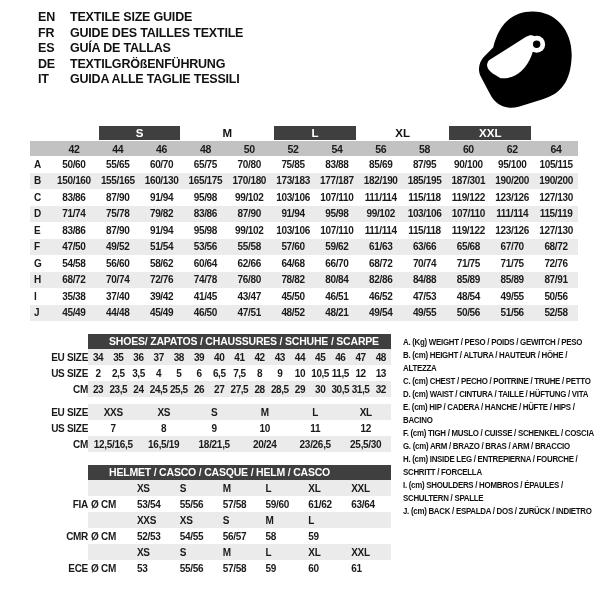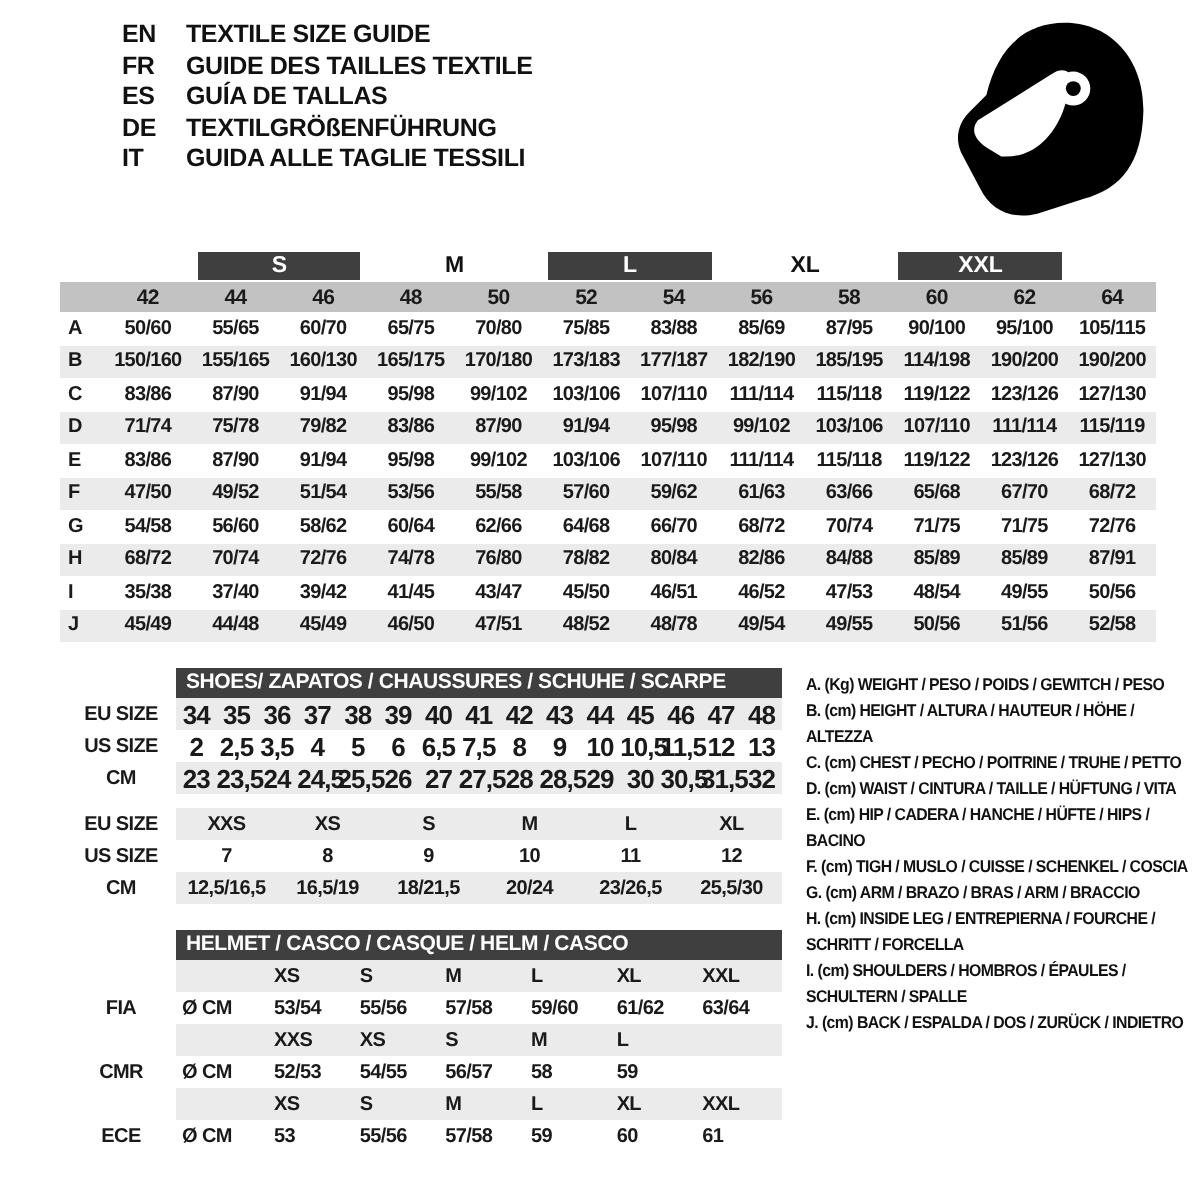--- a/index.html
+++ b/index.html
@@ -1,47 +1,47 @@
 <!DOCTYPE html>
 <html><head>
 <meta charset="utf-8">
 <style>
   html,body{margin:0;padding:0;}
   body{
     width:600px;height:600px;position:relative;background:#fff;
     font-family:"Liberation Sans", sans-serif;color:#111;overflow:hidden;
   }
   
-  .lang-block{position:absolute;left:38px;top:10px;margin-left:23px;}
+  .lang-block{position:absolute;left:38px;top:10px;}
   .lang-row{display:flex;font-size:12.5px;font-weight:700;letter-spacing:-0.2px;line-height:15.5px;}
   .lang-code{width:32px;flex:0 0 32px;}
   
   .helmet-art{position:absolute;left:472px;top:4px;width:106px;height:106px;}
   
   .size-table{border-collapse:collapse;position:absolute;left:30px;top:124px;width:548px;table-layout:fixed;}
   .size-table td{text-align:center;font-size:10px;font-weight:700;letter-spacing:-0.35px;height:16.5px;padding:0;white-space:nowrap;color:#1a1a1a;}
   .size-table td.rowlabel{text-align:left;padding-left:4px;}
   .size-table tr.striped td{background:#ebebeb;}
   .size-table tr.band-row td{height:17px;background:#fff;}
   .band{background:#3f3f3f;color:#fff;margin:0 3px;height:14px;line-height:14px;font-size:11.5px;letter-spacing:0;}
   .band.plain{background:transparent;color:#111;}
   .size-table tr.num-row td{background:#c2c2c2;height:15px;font-size:10.5px;}
   
   .bottom-left{position:absolute;left:33px;top:334px;width:358px;}
   .sub-block{margin:0;}
   .sub-block.gloves-block{margin-top:7px;}
   .sub-block.helmet-block{margin-top:13px;}
   .title-row{display:flex;}
   .title-row .spacer{width:55px;flex:0 0 55px;}
-  .title-bar{flex:1;background:#3f3f3f;color:#fff;font-size:10.5px;font-weight:700;height:15px;line-height:15px;padding-left:5px;letter-spacing:-0.2px;white-space:nowrap;}
+  .title-bar{flex:1;background:#3f3f3f;color:#fff;font-size:10.5px;font-weight:700;height:15px;line-height:15px;padding-left:21px;letter-spacing:-0.2px;white-space:nowrap;}
   .sub-table{border-collapse:collapse;table-layout:fixed;width:100%;}
   .sub-table td{font-size:10px;font-weight:700;letter-spacing:-0.3px;height:16px;padding:0;text-align:center;white-space:nowrap;color:#1a1a1a;}
-  .sub-table td.rowlabel{text-align:center;padding-left:0;}
+  .sub-table td.rowlabel{text-align:right;padding-left:0;}
   .sub-table td.stripe{background:#ebebeb;}
-  .sub-table.shoes td{font-size:13px;letter-spacing:-0.45px;}
+  .sub-table.shoes td{font-size:10px;letter-spacing:-0.45px;}
   .sub-table.shoes td.rowlabel{font-size:10px;letter-spacing:-0.3px;}
   .sub-table.helmet-table td.hleft{text-align:left;padding-left:3px;}
   
   .legend{position:absolute;left:403px;top:336px;width:212px;transform:scaleX(0.93);transform-origin:top left;}
   .legend-item{font-size:8.5px;font-weight:700;letter-spacing:-0.3px;line-height:13px;color:#111;}
 </style>
 </head>
 <body>
 
 <div class="sheet">
@@ -137,21 +137,21 @@
           <td class="rowlabel">B</td>
           <td class="val">150/160</td>
           <td class="val">155/165</td>
           <td class="val">160/130</td>
           <td class="val">165/175</td>
           <td class="val">170/180</td>
           <td class="val">173/183</td>
           <td class="val">177/187</td>
           <td class="val">182/190</td>
           <td class="val">185/195</td>
-          <td class="val">114/198</td>
+          <td class="val">187/301</td>
           <td class="val">190/200</td>
           <td class="val">190/200</td>
         </tr>
         <tr>
           <td class="rowlabel">C</td>
           <td class="val">83/86</td>
           <td class="val">87/90</td>
           <td class="val">91/94</td>
           <td class="val">95/98</td>
           <td class="val">99/102</td>
@@ -254,21 +254,21 @@
           <td class="val">50/56</td>
         </tr>
         <tr class="striped">
           <td class="rowlabel">J</td>
           <td class="val">45/49</td>
           <td class="val">44/48</td>
           <td class="val">45/49</td>
           <td class="val">46/50</td>
           <td class="val">47/51</td>
           <td class="val">48/52</td>
-          <td class="val">48/78</td>
+          <td class="val">48/21</td>
           <td class="val">49/54</td>
           <td class="val">49/55</td>
           <td class="val">50/56</td>
           <td class="val">51/56</td>
           <td class="val">52/58</td>
         </tr>
       </tbody>
   </table>
 
   <div class="bottom-left">

